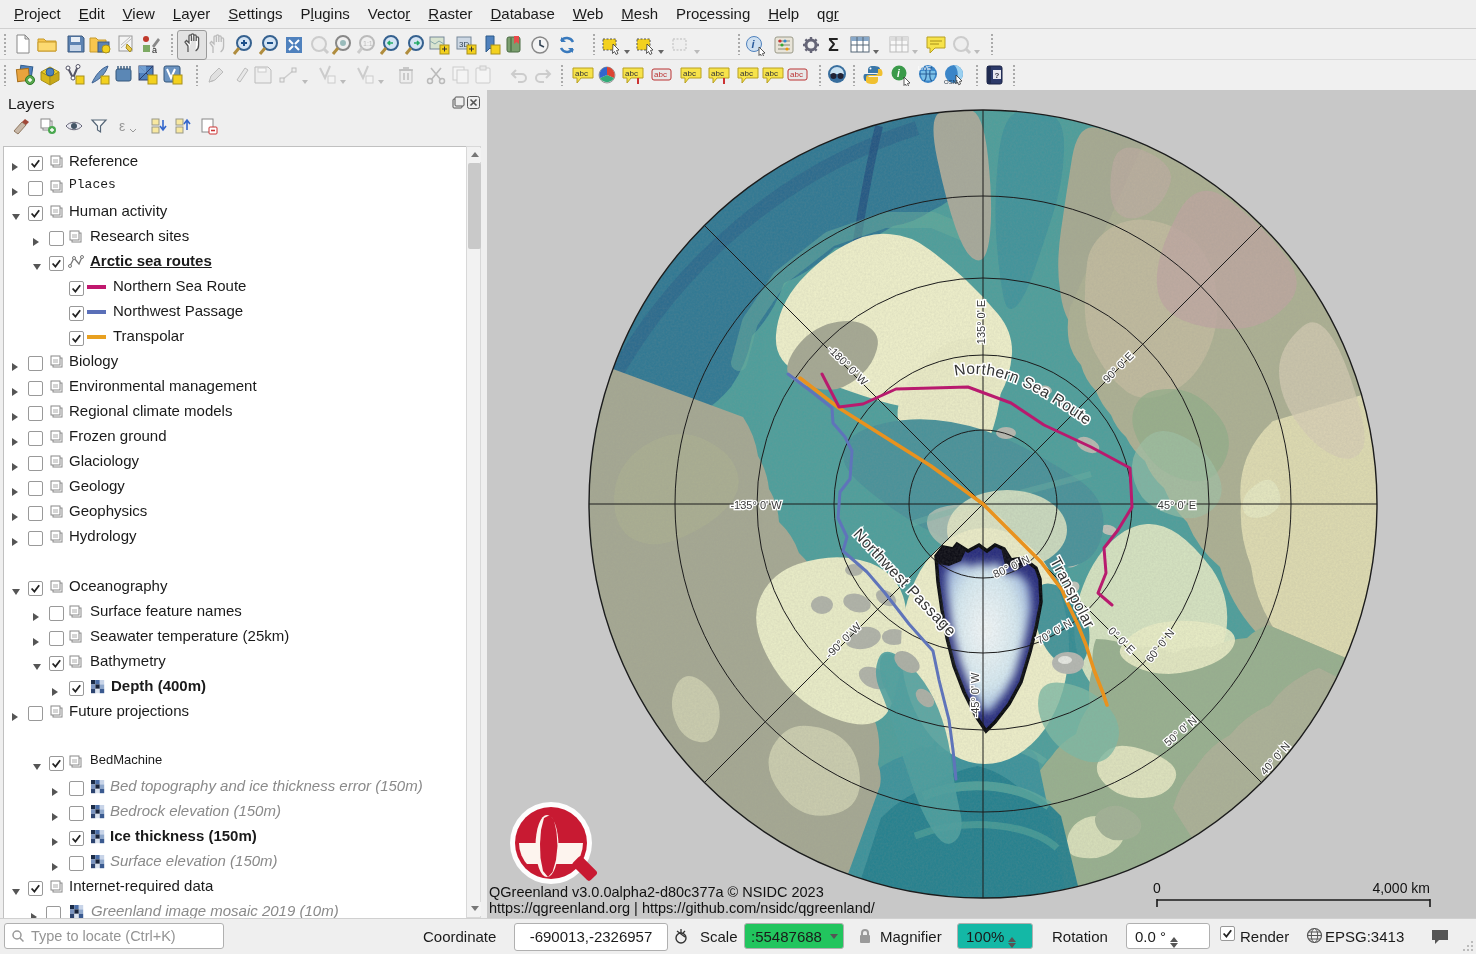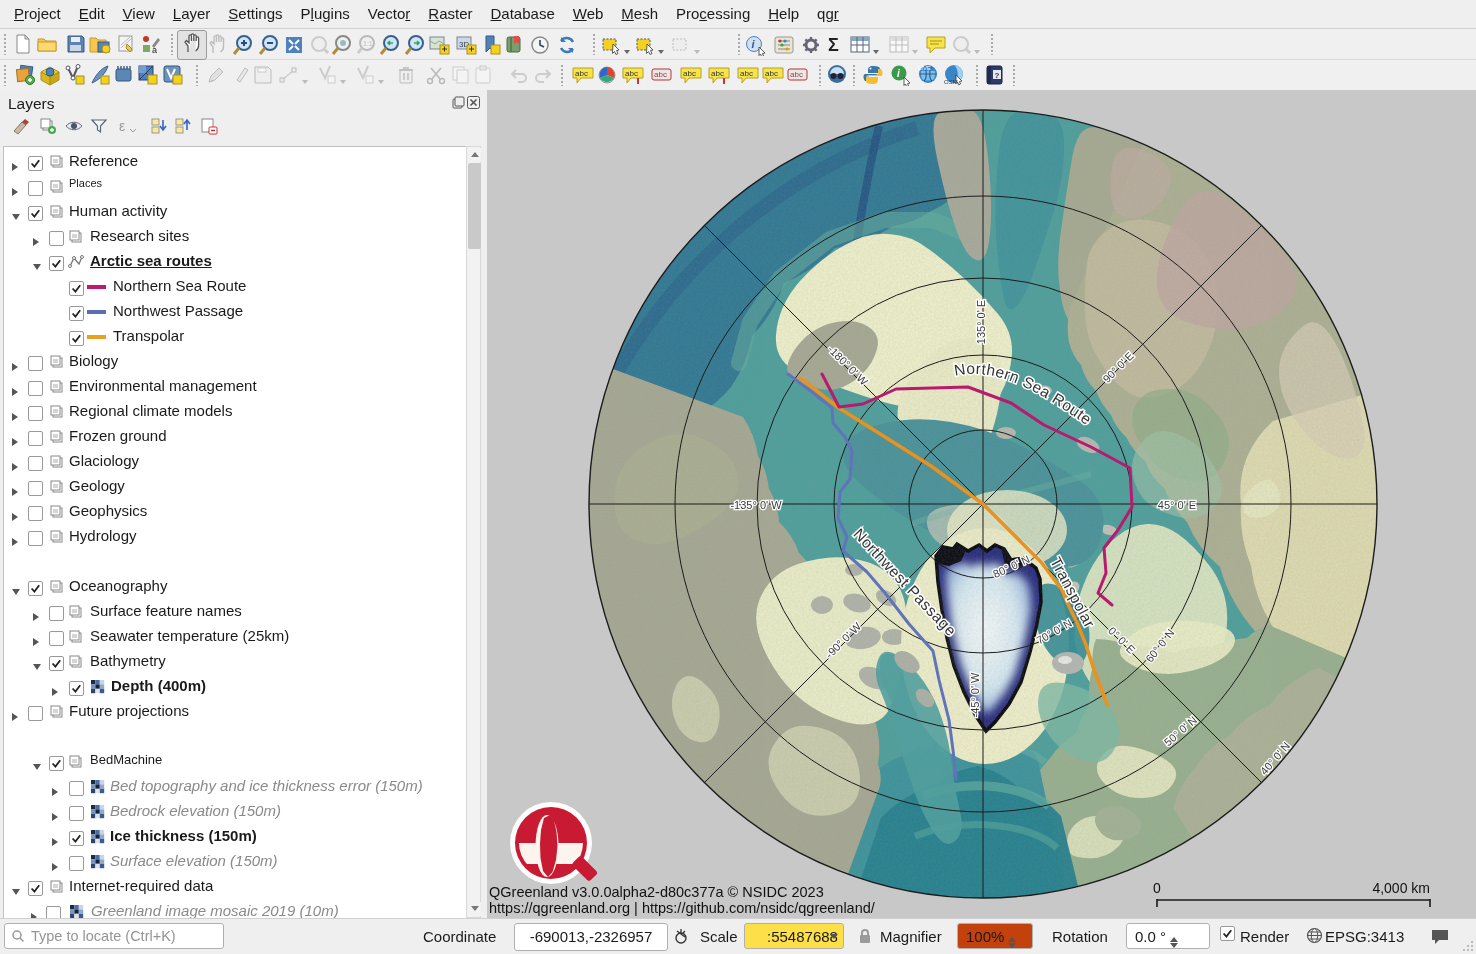--- a/index.html
+++ b/index.html
@@ -416,21 +416,21 @@
           <span style="position:absolute;left:65px;top:3px;font-size:15px;white-space:nowrap;">Reference</span>
         </div>
         <div style="position:absolute;left:0;top:25px;width:100%;height:25px">
           <span style="position:absolute;left:8px;top:8px"><span style="display:inline-block;width:0;height:0;border-top:4.5px solid transparent;border-bottom:4.5px solid transparent;border-left:6px solid #555;vertical-align:middle"></span></span>
           <span style="position:absolute;left:24px;top:5px"><span style="display:inline-block;width:13px;height:13px;background:#fff;border:1px solid #999;border-radius:2px;vertical-align:middle;line-height:0"></span></span>
           <span style="position:absolute;left:45px;top:5px;line-height:0"><svg width="15" height="15" viewBox="0 0 15 15" style="">
               <rect x="4" y="4" width="9" height="9" fill="#fff" stroke="#888"></rect>
               <rect x="2" y="2" width="9" height="9" fill="#fff" stroke="#888"></rect>
               <path d="M4,6 h5 M4,8 h5" stroke="#aaa"></path>
             </svg></span>
-          <span style="position:absolute;left:65px;top:3px;font-size:11px;white-space:nowrap;">Places</span>
+          <span style="position:absolute;left:65px;top:3px;font-size:13px;white-space:nowrap;font-family:Liberation Mono, monospace;">Places</span>
         </div>
         <div style="position:absolute;left:0;top:50px;width:100%;height:25px">
           <span style="position:absolute;left:8px;top:8px"><span style="display:inline-block;width:0;height:0;border-left:4.5px solid transparent;border-right:4.5px solid transparent;border-top:6px solid #555;vertical-align:middle"></span></span>
           <span style="position:absolute;left:24px;top:5px"><span style="display:inline-block;width:13px;height:13px;background:#fff;border:1px solid #999;border-radius:2px;vertical-align:middle;line-height:0"><svg width="13" height="13" viewBox="0 0 13 13">
                 <path d="M2.6,6.5 l2.8,3 4.8,-6.2" fill="none" stroke="#222" stroke-width="1.8"></path>
               </svg></span></span>
           <span style="position:absolute;left:45px;top:5px;line-height:0"><svg width="15" height="15" viewBox="0 0 15 15" style="">
               <rect x="4" y="4" width="9" height="9" fill="#fff" stroke="#888"></rect>
               <rect x="2" y="2" width="9" height="9" fill="#fff" stroke="#888"></rect>
               <path d="M4,6 h5 M4,8 h5" stroke="#aaa"></path>
@@ -922,30 +922,30 @@
       </svg>
 <span style="color:#949494;font-size:14.5px;margin-left:6px">Type to locate (Ctrl+K)</span>
     </div>
 <span style="position:absolute;left:423px;top:9px;font-size:15px">Coordinate</span>
 <div style="position:absolute;left:514px;top:4px;width:152px;height:26px;background:#fff;border:1px solid #b0b0b0;border-radius:3px;font-size:15px;text-align:center;line-height:25px">-690013,-2326957</div>
 <svg style="position:absolute;left:672px;top:8px" width="18" height="18" viewBox="0 0 18 18">
       <circle cx="9" cy="11" r="5" fill="none" stroke="#333" stroke-width="1.4"></circle>
       <path d="M9,6 v-4 M5,4 l8,6 M13,4 l-2,2" stroke="#333" stroke-width="1.3" fill="none"></path>
     </svg>
 <span style="position:absolute;left:700px;top:9px;font-size:15px">Scale</span>
-<div style="position:absolute;left:744px;top:4px;width:100px;height:26px;background:#fde047;border:1px solid #b0b0b0;border-radius:3px;font-size:15px;line-height:25px;padding-left:22px;box-sizing:border-box">:55487688</div>
+<div style="position:absolute;left:744px;top:4px;width:100px;height:26px;background:#22c55e;border:1px solid #b0b0b0;border-radius:3px;font-size:15px;line-height:25px;padding-left:6px;box-sizing:border-box">:55487688</div>
 <div style="position:absolute;left:826px;top:5px;width:16px;height:24px;display:flex;align-items:center;justify-content:center">
       <span style="width:0;height:0;border-left:4.5px solid transparent;border-right:4.5px solid transparent;border-top:5.5px solid #555"></span>
     </div>
 <svg style="position:absolute;left:858px;top:9px" width="14" height="16" viewBox="0 0 14 16">
       <rect x="2" y="7" width="10" height="8" rx="1" fill="#9a9a9a"></rect>
       <path d="M4,7 v-2 a3,3 0 0 1 6,0 v2" fill="none" stroke="#9a9a9a" stroke-width="2"></path>
     </svg>
 <span style="position:absolute;left:880px;top:9px;font-size:15px">Magnifier</span>
-<div style="position:absolute;left:957px;top:4px;width:76px;height:26px;background:#c2410c;border:1px solid #b0b0b0;border-radius:3px;font-size:15px;line-height:25px;padding-left:8px;box-sizing:border-box">100%<span style="display:inline-flex;flex-direction:column;justify-content:center;margin-left:4px;gap:1px">
+<div style="position:absolute;left:957px;top:4px;width:76px;height:26px;background:#14b8a6;border:1px solid #b0b0b0;border-radius:3px;font-size:15px;line-height:25px;padding-left:8px;box-sizing:border-box">100%<span style="display:inline-flex;flex-direction:column;justify-content:center;margin-left:4px;gap:1px">
         <span style="width:0;height:0;border-left:4px solid transparent;border-right:4px solid transparent;border-bottom:5px solid #555"></span>
         <span style="width:0;height:0;border-left:4px solid transparent;border-right:4px solid transparent;border-top:5px solid #555"></span>
       </span></div>
 <span style="position:absolute;left:1052px;top:9px;font-size:15px">Rotation</span>
 <div style="position:absolute;left:1126px;top:4px;width:84px;height:26px;background:#fff;border:1px solid #b0b0b0;border-radius:3px;font-size:15px;line-height:25px;padding-left:8px;box-sizing:border-box">0.0 °<span style="display:inline-flex;flex-direction:column;justify-content:center;margin-left:4px;gap:1px">
         <span style="width:0;height:0;border-left:4px solid transparent;border-right:4px solid transparent;border-bottom:5px solid #555"></span>
         <span style="width:0;height:0;border-left:4px solid transparent;border-right:4px solid transparent;border-top:5px solid #555"></span>
       </span></div>
 <span style="position:absolute;left:1220px;top:7px;line-height:0"><span style="display:inline-block;width:13px;height:13px;background:#fff;border:1px solid #999;border-radius:2px;vertical-align:middle;line-height:0"><svg width="13" height="13" viewBox="0 0 13 13">
           <path d="M2.6,6.5 l2.8,3 4.8,-6.2" fill="none" stroke="#222" stroke-width="1.8"></path>

